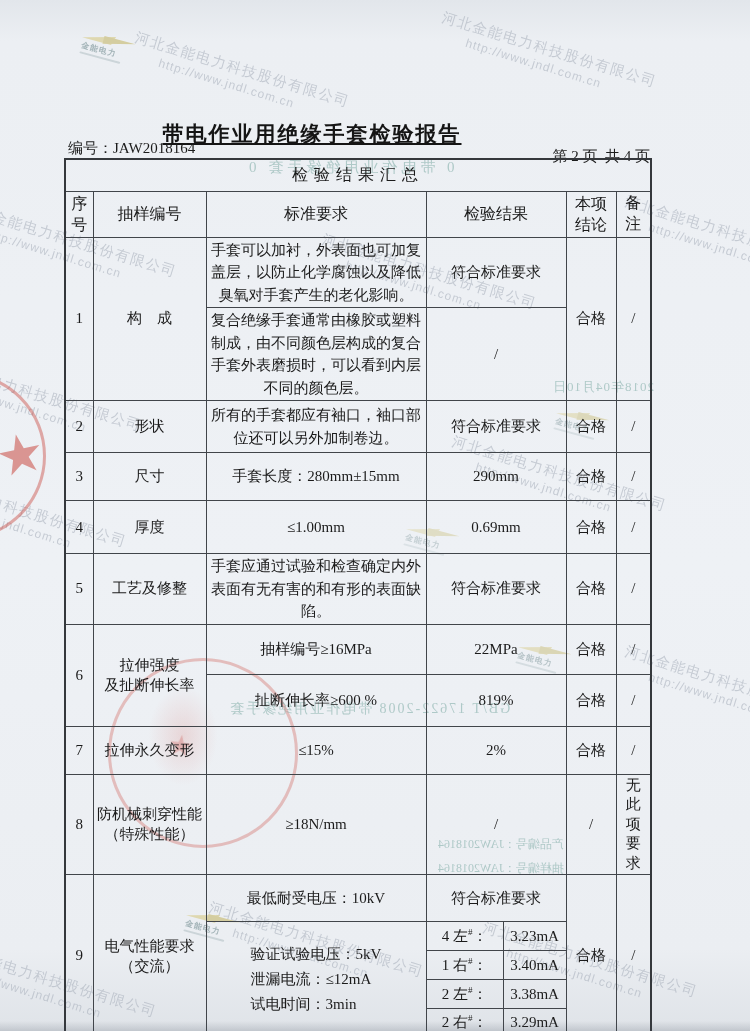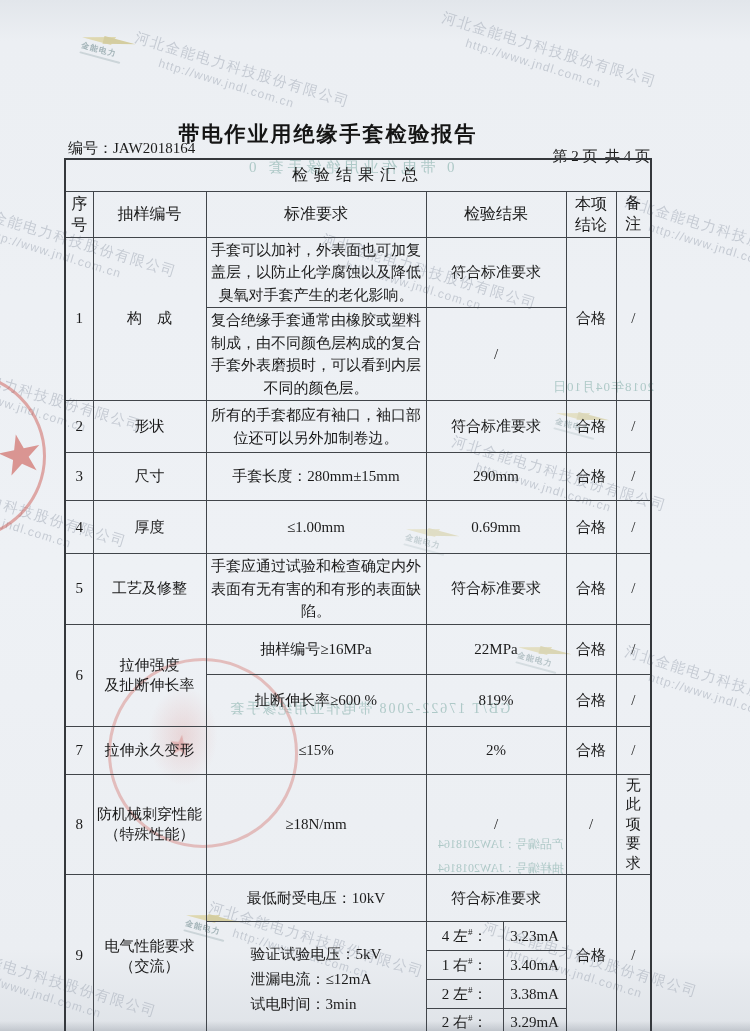--- a/index.html
+++ b/index.html
@@ -38,22 +38,22 @@
         background:radial-gradient(rgba(205,80,70,.16),transparent 70%);}
 
   
   .thru{position:absolute;display:inline-block;transform:scaleX(-1);
         color:rgba(88,148,138,.42);filter:blur(.6px);white-space:nowrap;pointer-events:none;
         font-family:"Liberation Serif",serif;}
 
   
   .org{position:absolute;left:0;top:86px;width:750px;text-align:center;
        font:bold 26px/1.2 "Liberation Sans","DejaVu Sans",sans-serif;letter-spacing:2px;color:#151515;}
-  .doc-title{position:absolute;left:16px;top:121px;width:624px;text-align:center;
-       font:bold 21px/1.2 "Liberation Sans","DejaVu Sans",sans-serif;letter-spacing:2px;color:#151515;}
+  .doc-title{position:absolute;left:0;top:121px;width:624px;text-align:center;
+       font:bold 21px/1.2 "Liberation Sans","DejaVu Sans",sans-serif;letter-spacing:2px;color:#151515;text-decoration:underline;}
   .meta{position:absolute;left:64px;top:139px;width:586px;font-size:15px;}
   .meta .no{position:absolute;left:4px;top:0;}
   .meta .pg{position:absolute;right:0;top:8px;white-space:pre;}
 
   
   table.rep{position:absolute;left:64px;top:158px;width:586px;border-collapse:collapse;
         table-layout:fixed;font-size:15px;color:#1b1b1b;}
   table.rep td{border:1px solid #41454a;vertical-align:middle;text-align:center;
         padding:1px 3px;overflow:hidden;}
   table.rep{border:2px solid #35383c;}

